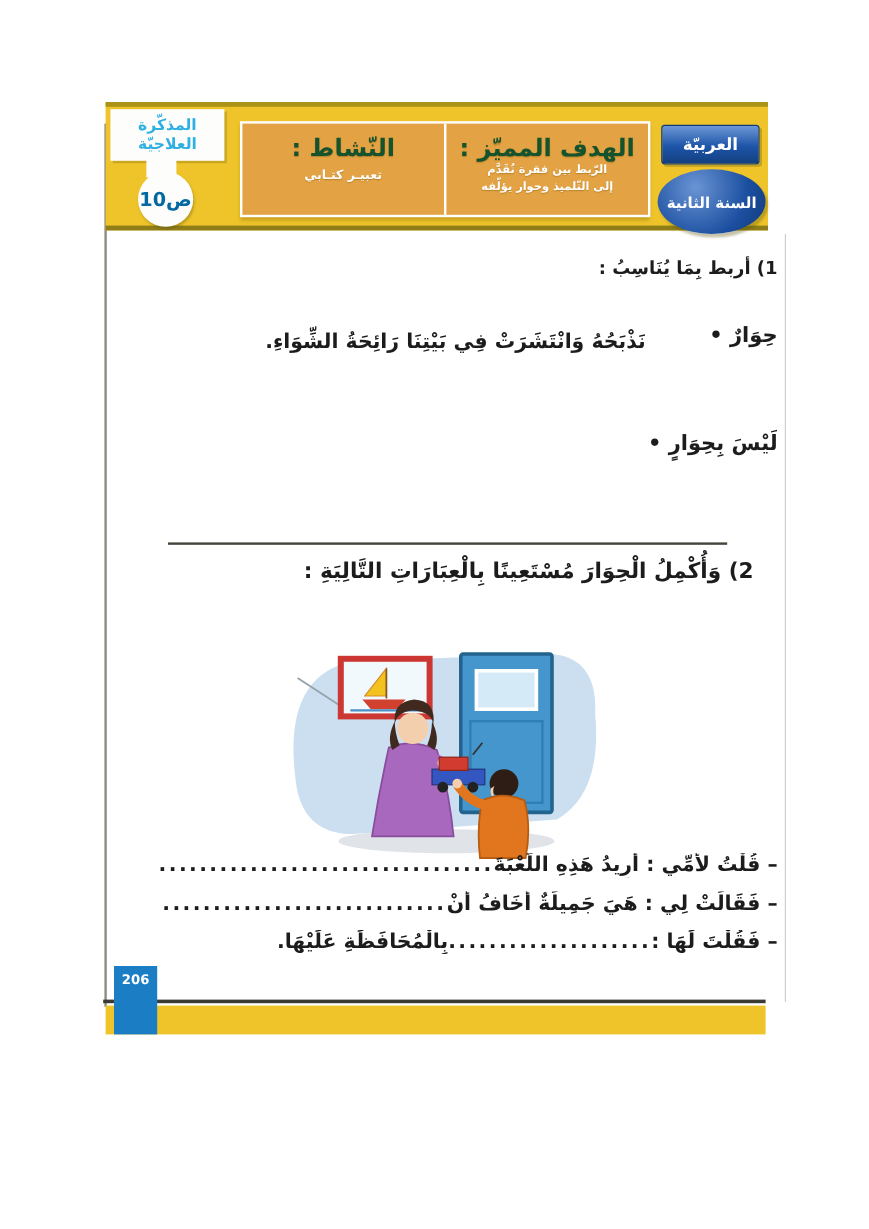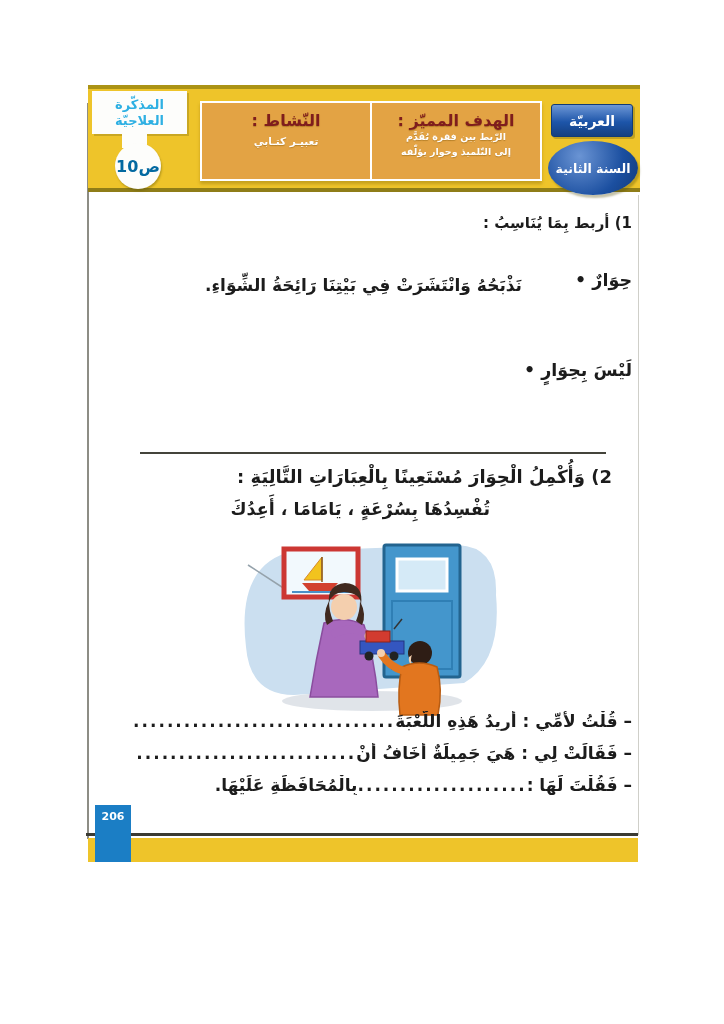--- a/index.html
+++ b/index.html
@@ -1,36 +1,36 @@
 <!DOCTYPE html>
 <html lang="ar"><head>
 <meta charset="utf-8">
 <style>
   html,body{margin:0;padding:0;background:#fff;}
   .canvas{position:relative;width:724px;height:1024px;background:#ffffff;overflow:hidden;
           font-family:"DejaVu Sans",sans-serif;color:#1c1c1c;}
-  .scan{position:absolute;left:88px;top:85px;width:552px;height:908px;}
+  .scan{position:absolute;left:88px;top:85px;width:552px;height:908px;padding-left:16px;}
   .edge-left{position:absolute;left:-1px;top:18px;width:2px;height:736px;background:#8d8d85;}
   .edge-right{position:absolute;right:1px;top:110px;width:1px;height:640px;background:#cfcfc9;}
 
   
   .band{position:absolute;left:0;top:0;width:552px;height:107px;background:#eec42a;
         border-top:4px solid #ab9315;border-bottom:4px solid #8f7d18;box-sizing:border-box;}
   .badge-label{position:absolute;left:4px;top:2px;width:95px;height:43px;background:#fdfdfb;
         color:#2fb0e3;font-size:13px;font-weight:700;display:flex;align-items:center;justify-content:center;
         text-align:center;line-height:1.2;box-shadow:2px 2px 0 rgba(90,80,10,.25);direction:rtl;}
   .badge-stem{position:absolute;left:34px;top:43px;width:25px;height:16px;background:#fdfdfb;}
   .badge-circle{position:absolute;left:27px;top:54px;width:46px;height:46px;border-radius:50%;
         background:#fdfdfb;box-shadow:1px 2px 2px rgba(90,80,10,.35);display:flex;align-items:center;
         justify-content:center;color:#0369a1;font-size:16px;font-weight:700;direction:rtl;}
   .objective-box{position:absolute;left:112px;top:12px;width:342px;height:80px;background:#e3a344;
         border:2px solid #ffffff;box-sizing:border-box;display:flex;direction:rtl;box-shadow:0 3px 3px rgba(120,95,10,.35);}
   .obox-cell{flex:1;display:flex;flex-direction:column;align-items:center;padding-top:9px;direction:rtl;}
   .obox-divider{width:2px;background:#ffffff;}
-  .cell-title{color:#7f1d1d;font-size:16px;font-weight:700;line-height:1.15;text-shadow:0 1px 1px rgba(120,80,0,.4);}
+  .cell-title{color:#14532d;font-size:20px;font-weight:700;line-height:1.15;text-shadow:0 1px 1px rgba(120,80,0,.4);}
   .cell-sub{color:#ffffff;font-size:9.5px;font-weight:700;line-height:1.5;text-shadow:0 1px 1px rgba(120,80,0,.4);}
   .cell-sub-lg{margin-top:4px;font-size:10.5px;}
   .subject-pill{position:absolute;left:463px;top:15px;width:82px;height:33px;border-radius:3px;
         background:linear-gradient(#6d97d6,#1d55a9 55%,#143f80);border:1px solid #113b76;box-sizing:border-box;
         color:#fff;font-size:14px;font-weight:700;display:flex;align-items:center;justify-content:center;
         box-shadow:2px 2px 0 rgba(90,80,10,.3);direction:rtl;}
   .grade-oval{position:absolute;left:460px;top:52px;width:90px;height:54px;border-radius:50%;
         background:radial-gradient(circle at 35% 28%,#6a94d4,#1b4fa0 62%,#123a79);
         color:#fff;font-size:12.5px;font-weight:700;display:flex;align-items:center;justify-content:center;
         box-shadow:2px 3px 2px rgba(90,80,10,.35);direction:rtl;}
@@ -105,21 +105,20 @@
       </div>
     </div>
 
     <div class="match-row row-2">
       <div class="ar match-label">لَيْسَ بِحِوَارٍ •</div>
     </div>
 
     <div class="divider"></div>
 
     <div class="ar q2-title">2) وَأُكْمِلُ الْحِوَارَ مُسْتَعِينًا بِالْعِبَارَاتِ التَّالِيَةِ :</div>
-    <div class="ar q2-words">تُفْسِدُهَا بِسُرْعَةٍ ، يَامَامَا ، أَعِدُكَ</div>
 
     <div class="illus" role="img" aria-label="أمّ تناول طفلها لعبة شاحنة أمام باب أزرق ولوحة قارب شراعيّ">
       <svg width="278" height="180" viewBox="0 0 278 180" xmlns="http://www.w3.org/2000/svg">
         <path d="M14,110 Q4,26 62,14 L226,8 Q266,10 264,58 Q270,124 232,146 L62,158 Q18,158 14,110 Z" fill="#cbdff0"></path>
         <ellipse cx="140" cy="164" rx="90" ry="10" fill="#c6cdd7" opacity="0.55"></ellipse>
         <line x1="16" y1="28" x2="56" y2="54" stroke="#95a2ab" stroke-width="1.5"></line>
 
         <g>
           <rect x="152" y="8" width="76" height="132" fill="#4496cc" stroke="#23648f" stroke-width="3" rx="2"></rect>
           <rect x="165" y="22" width="50" height="32" fill="#d5eaf7" stroke="#ffffff" stroke-width="3"></rect>

